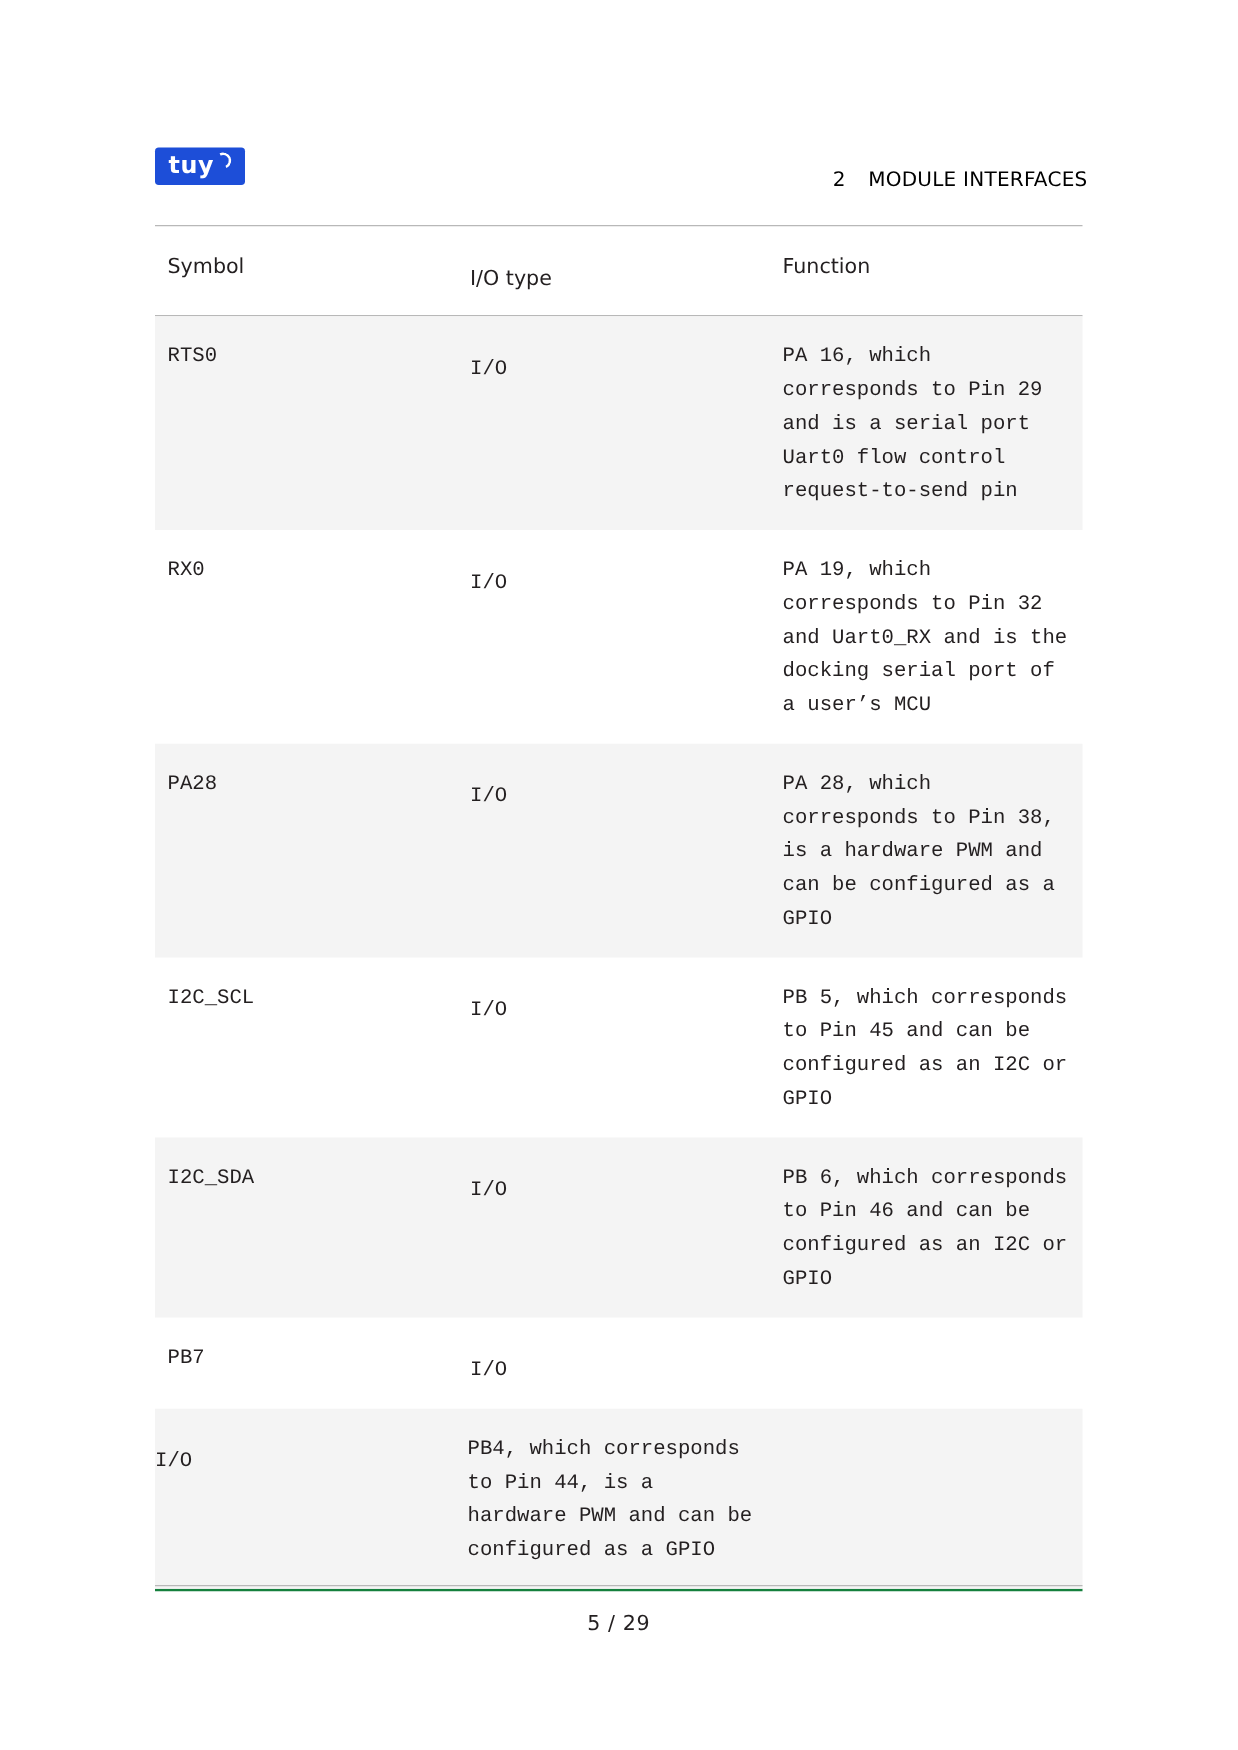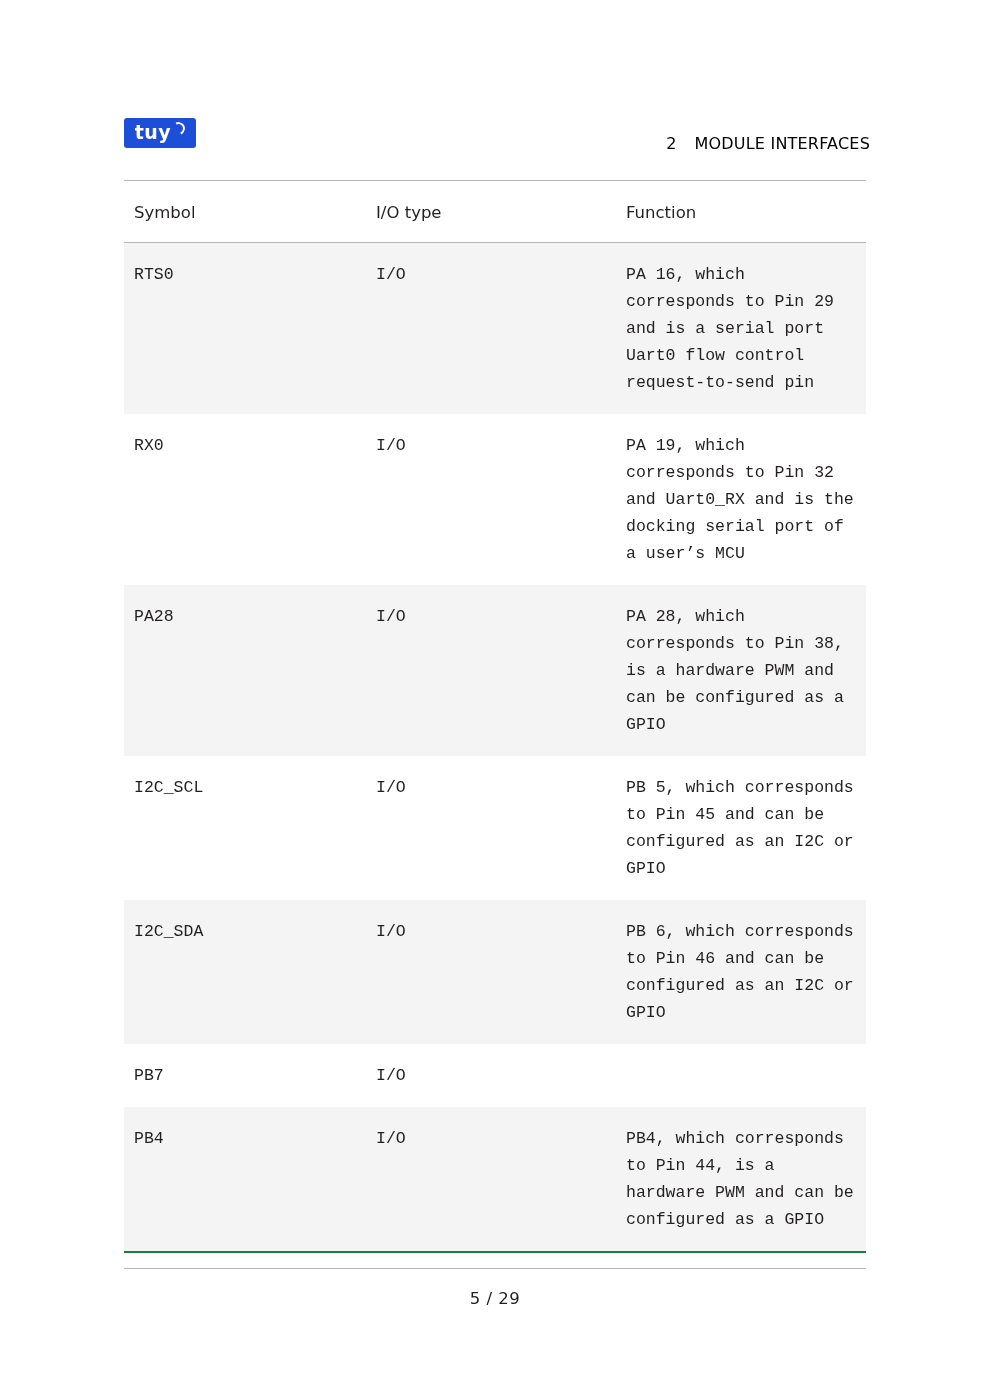--- a/index.html
+++ b/index.html
@@ -91,21 +91,21 @@
     font-size: 16.5px;
     color: #231f20;
   }
   .row {
     display: flex;
     padding: 18px 0 18px 0;
   }
   .row.alt { background: #f4f4f4; }
   .cell { box-sizing: border-box; }
   .col-symbol { width: 252px; padding-left: 10px; }
-  .col-type   { width: 250px; }
+  .col-type   { width: 250px; margin-top: 10px; }
   .col-func   { width: 240px; padding-right: 4px; }
   .row .cell {
     font-size: 16.5px;
     line-height: 27px;
     color: #231f20;
     font-family: Liberation Mono, monospace;
   }
   .thead .col-symbol { padding-left: 10px; }
 
   
@@ -179,21 +179,20 @@
       <div class="cell col-type">I/O</div>
       <div class="cell col-func">PB 6, which corresponds to Pin 46 and can be configured as an I2C or GPIO</div>
     </div>
 
     <div class="row">
       <div class="cell col-symbol">PB7</div>
       <div class="cell col-type">I/O</div>
     </div>
 
     <div class="row alt">
-      <div class="cell col-symbol">PB4</div>
       <div class="cell col-type">I/O</div>
       <div class="cell col-func">PB4, which corresponds to Pin 44, is a hardware PWM and can be configured as a GPIO</div>
     </div>
 
   </div>
 
   <div class="footer">
     <div class="footer-rule"></div>
     <div class="footer-text">5 / 29</div>
   </div>

